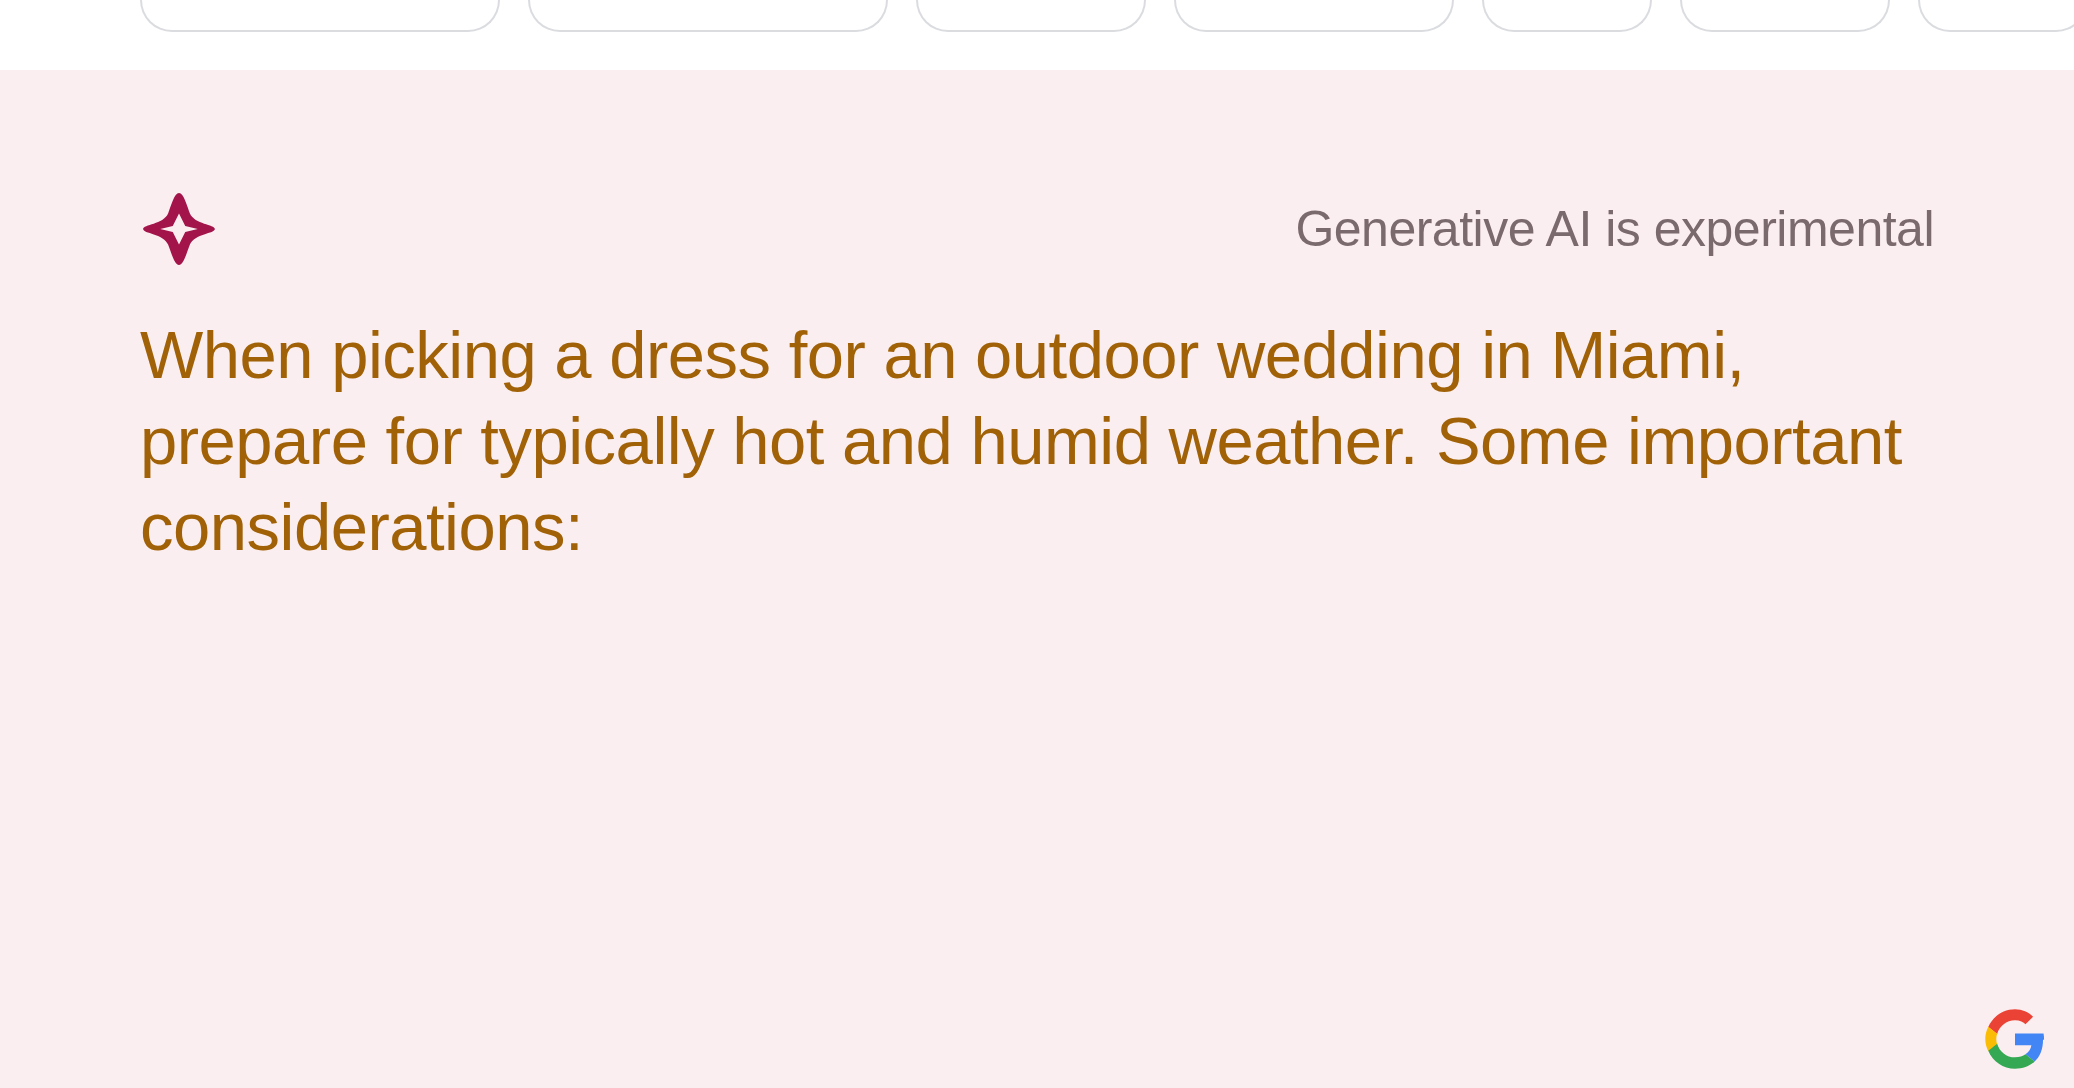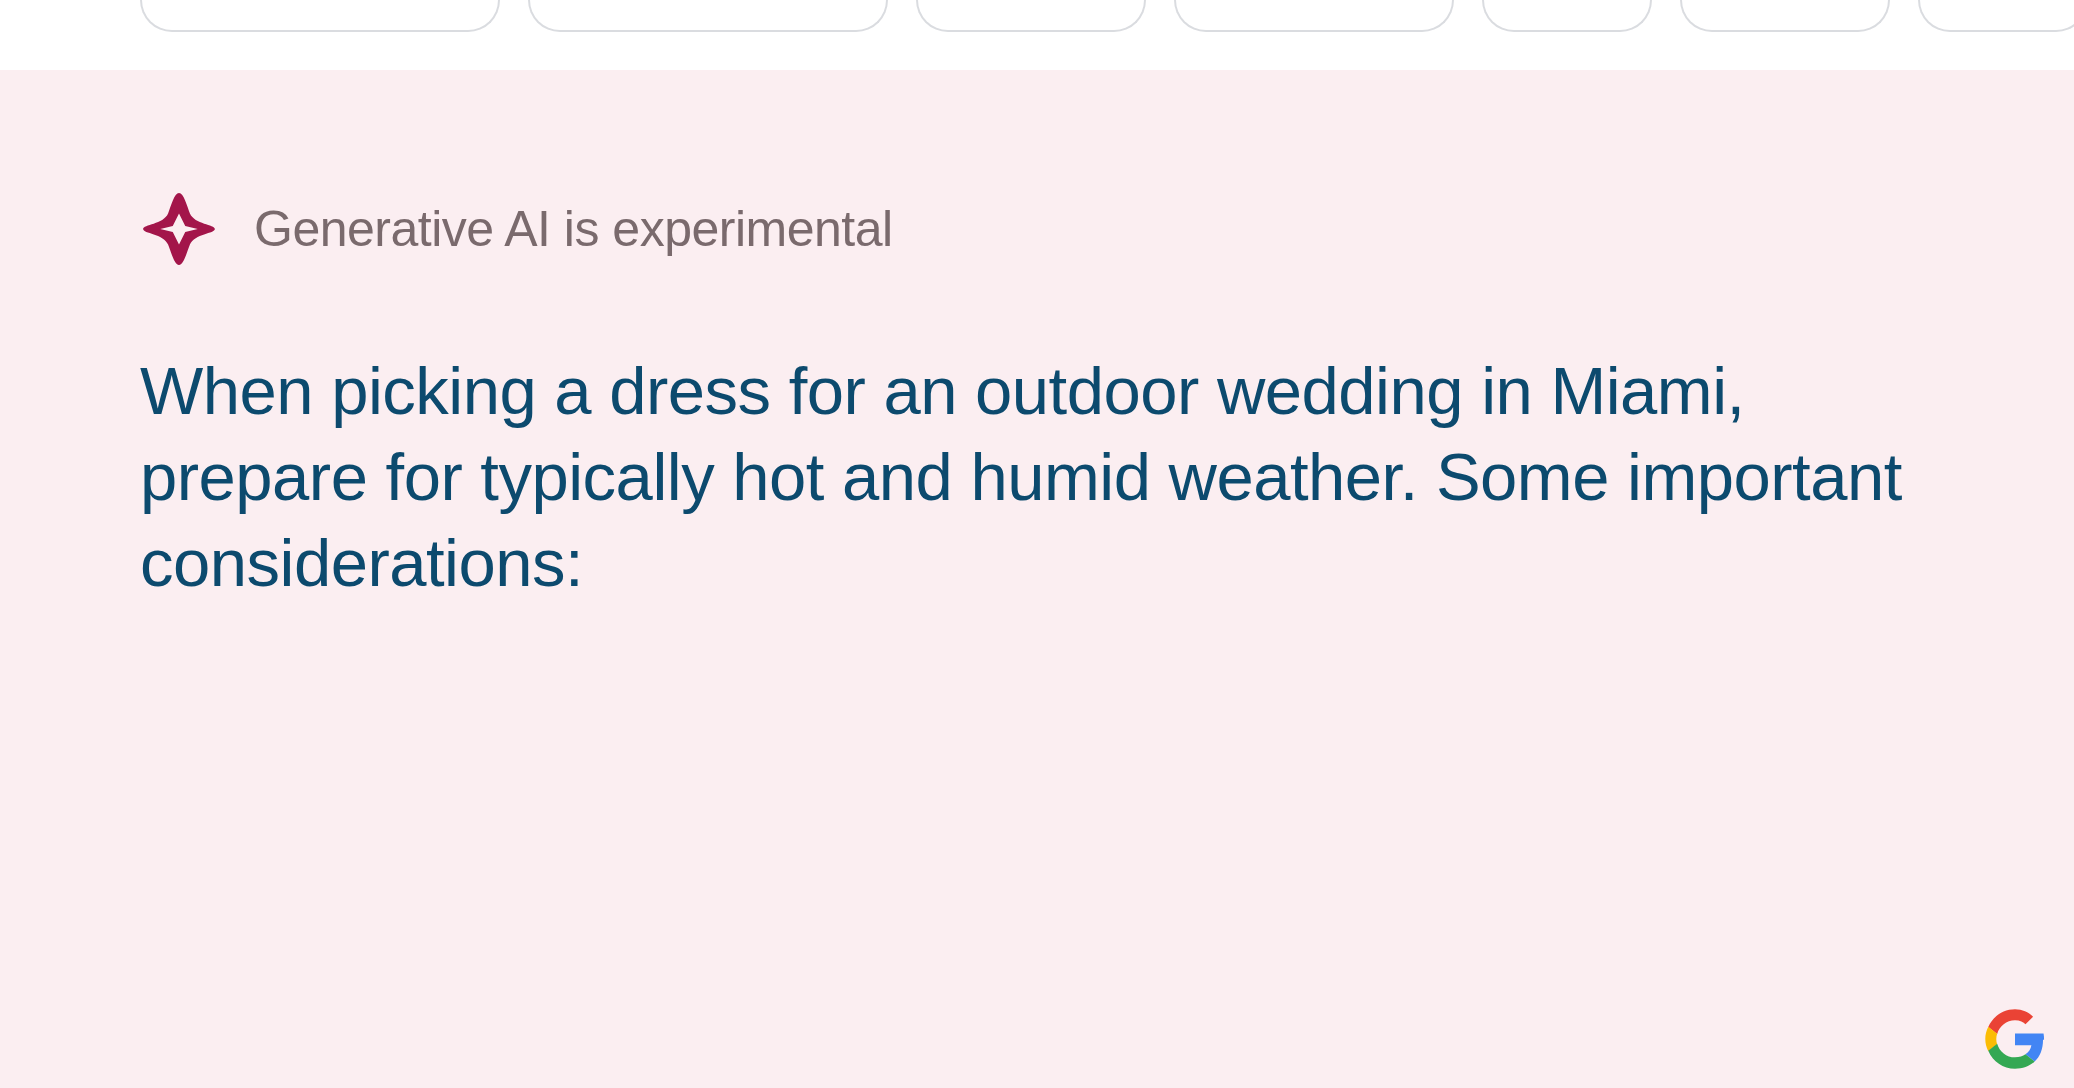--- a/index.html
+++ b/index.html
@@ -42,36 +42,37 @@
     background: #fbeef1;
     margin-top: 38px;
     width: 100%;
     height: calc(100% - 70px);
     padding: 120px 140px 0 140px;
   }
   .ai-header {
     display: flex;
     align-items: center;
     gap: 36px;
+    justify-content: space-between;
   }
   .sparkle-icon {
     width: 78px;
     height: 78px;
     flex-shrink: 0;
   }
   .ai-header-text {
     font-size: 50px;
     color: #7a6a6d;
     letter-spacing: -0.5px;
   }
   .ai-body {
-    margin-top: 80px;
+    margin-top: 44px;
     font-size: 67px;
     line-height: 1.28;
-    color: #0c4a6e;
+    color: #a16207;
     font-weight: 400;
     letter-spacing: -0.5px;
     max-width: 1820px;
   }
   .google-g {
     position: absolute;
     bottom: 18px;
     right: 28px;
     width: 62px;
     height: 62px;

